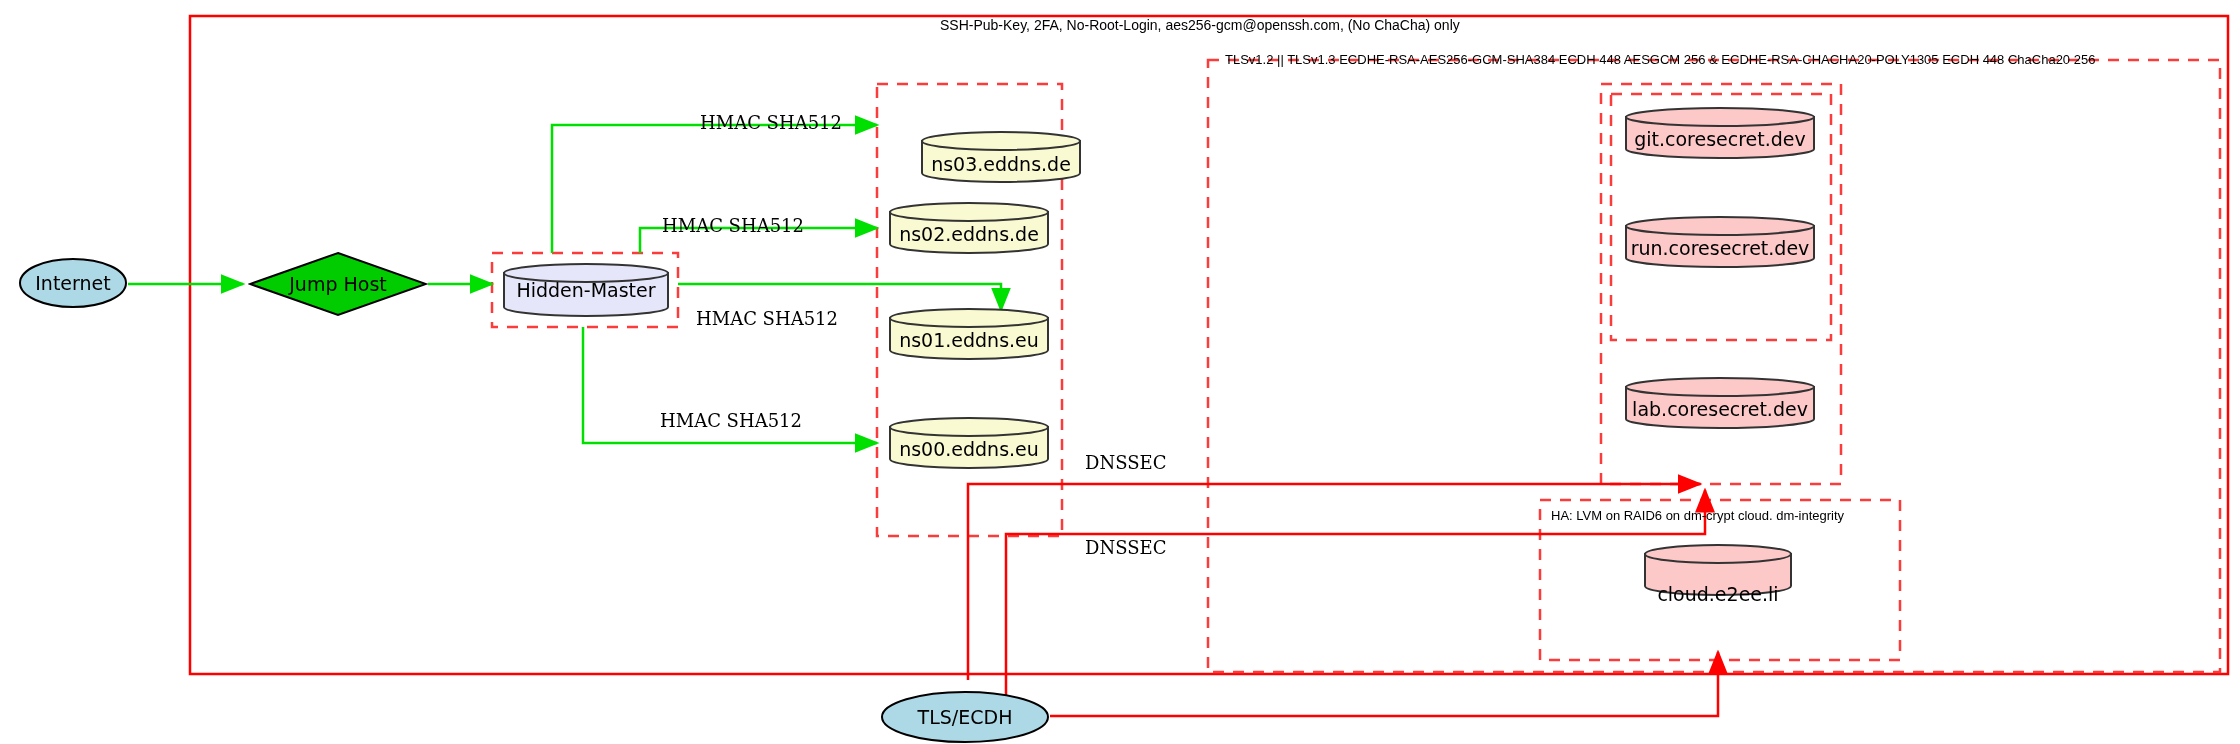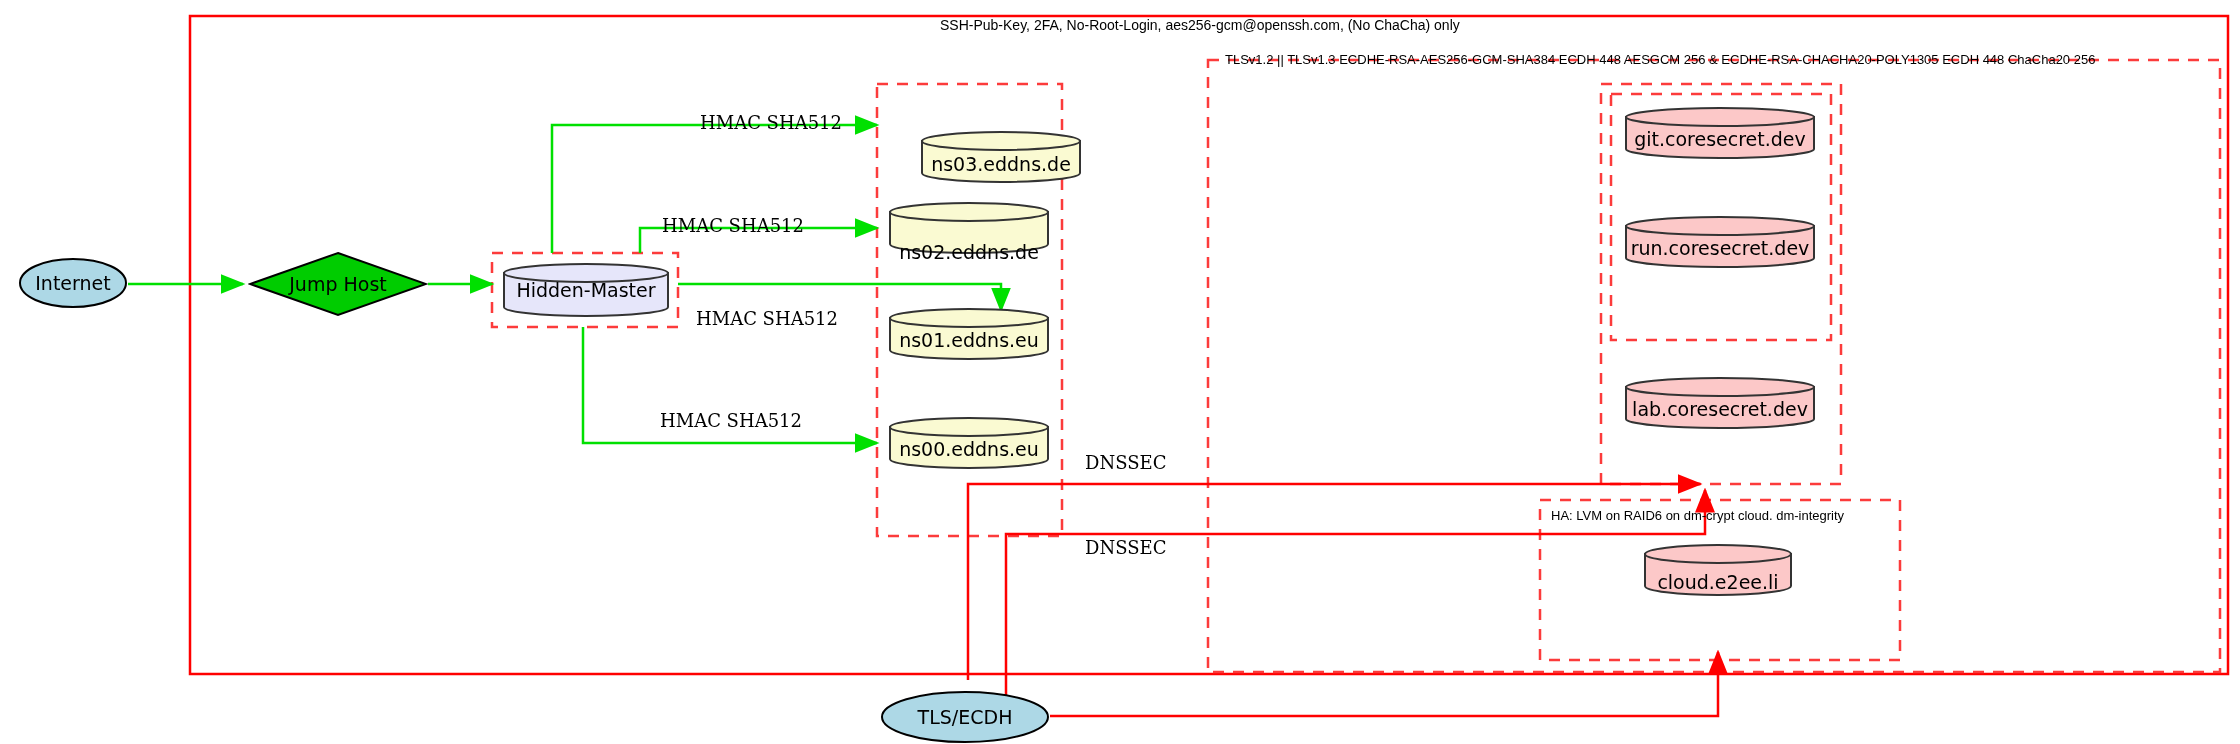--- a/index.html
+++ b/index.html
@@ -113,21 +113,21 @@
       <ellipse cx="81" cy="10" rx="79" ry="9" fill="#fafad2" stroke="#333" stroke-width="2"></ellipse>
     </svg>
     <div class="cyl-label" style="padding-top:6px;">ns03.eddns.de</div>
   </div>
 
   <div class="node" style="left:888px;top:202px;width:162px;height:52px;">
     <svg width="162" height="52">
       <path d="M2,10 L2,42 A79,9 0 0 0 160,42 L160,10 Z" fill="#fafad2" stroke="#333" stroke-width="2"></path>
       <ellipse cx="81" cy="10" rx="79" ry="9" fill="#fafad2" stroke="#333" stroke-width="2"></ellipse>
     </svg>
-    <div class="cyl-label" style="padding-top:24px;text-align:center;">ns02.eddns.de</div>
+    <div class="cyl-label" style="padding-top:6px;text-align:center;">ns02.eddns.de</div>
   </div>
 
   <div class="node" style="left:888px;top:308px;width:162px;height:52px;">
     <svg width="162" height="52">
       <path d="M2,10 L2,42 A79,9 0 0 0 160,42 L160,10 Z" fill="#fafad2" stroke="#333" stroke-width="2"></path>
       <ellipse cx="81" cy="10" rx="79" ry="9" fill="#fafad2" stroke="#333" stroke-width="2"></ellipse>
     </svg>
     <div class="cyl-label" style="padding-top:6px;">ns01.eddns.eu</div>
   </div>
 
@@ -161,21 +161,21 @@
       <ellipse cx="96" cy="10" rx="94" ry="9" fill="#fcc8c8" stroke="#333" stroke-width="2"></ellipse>
     </svg>
     <div class="cyl-label" style="padding-top:6px;">lab.coresecret.dev</div>
   </div>
 
   <div class="node" style="left:1643px;top:544px;width:150px;height:52px;">
     <svg width="150" height="52">
       <path d="M2,10 L2,42 A73,9 0 0 0 148,42 L148,10 Z" fill="#fcc8c8" stroke="#333" stroke-width="2"></path>
       <ellipse cx="75" cy="10" rx="73" ry="9" fill="#fcc8c8" stroke="#333" stroke-width="2"></ellipse>
     </svg>
-    <div class="cyl-label" style="padding-top:12px;">cloud.e2ee.li</div>
+    <div class="cyl-label" style="padding-top:24px;">cloud.e2ee.li</div>
   </div>
 
   <div class="node" style="left:880px;top:690px;width:170px;height:54px;">
     <svg width="170" height="54">
       <ellipse cx="85" cy="27" rx="83" ry="25" fill="#add8e6" stroke="#000" stroke-width="2"></ellipse>
     </svg>
     <div class="ell-label">TLS/ECDH</div>
   </div>
 
 </div>

